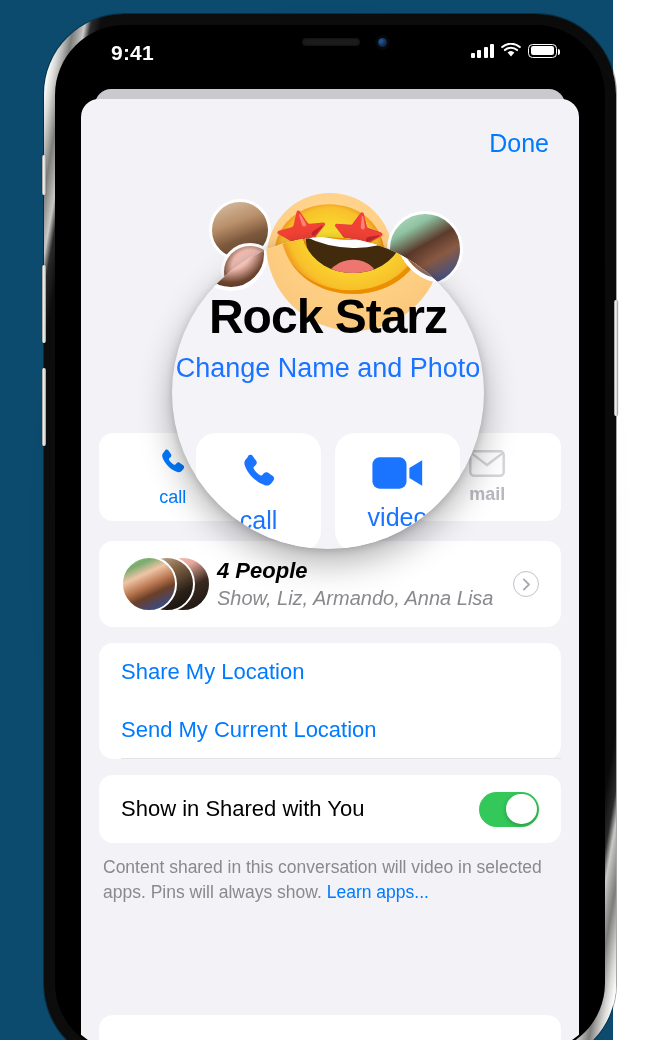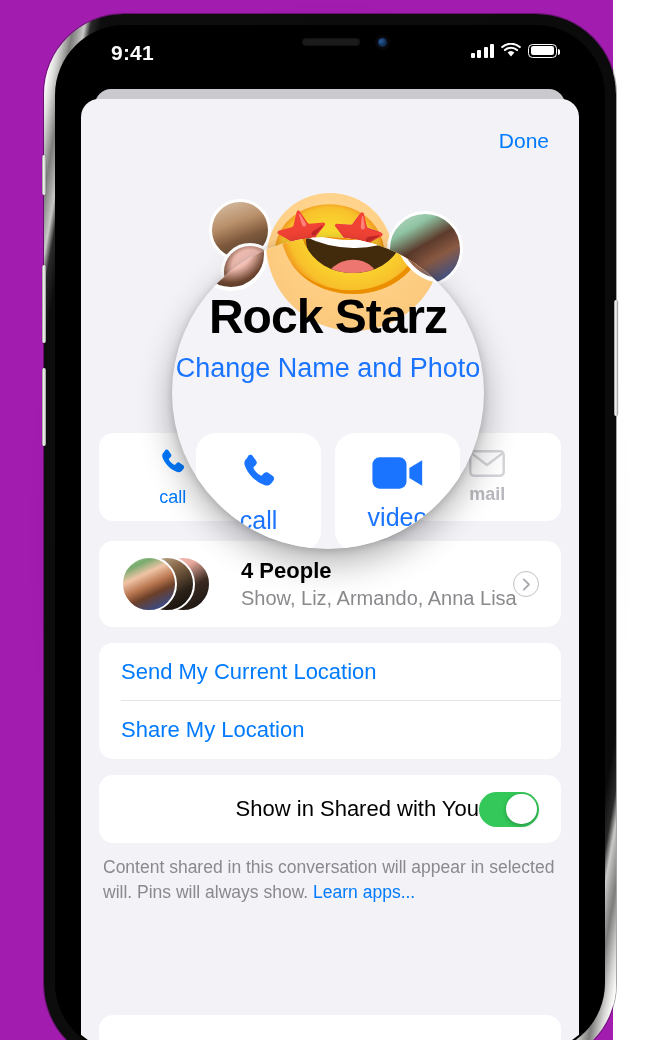--- a/index.html
+++ b/index.html
@@ -3,21 +3,21 @@
 <meta charset="utf-8">
 <style>
   * { box-sizing: border-box; margin: 0; padding: 0; }
   html, body {
     width: 660px; height: 1040px;
     background: #ffffff;
     font-family: "Liberation Sans", sans-serif;
     overflow: hidden;
   }
 
-  #stage { position: relative; width: 613px; height: 1040px; background: #a21caf; }
+  #stage { position: relative; width: 613px; height: 1040px; background: #0c4a6e; }
 
   
   .phone-shadow {
     position: absolute; left: 38px; top: 10px; width: 584px; height: 1060px;
     border-radius: 84px;
     background: radial-gradient(ellipse at 50% 50%, rgba(0,0,0,.28), rgba(0,0,0,0) 72%);
     filter: blur(10px);
   }
   .phone-frame {
     position: absolute; left: 44px; top: 14px; width: 572px; height: 1050px;
@@ -108,21 +108,21 @@
   }
 
   
   .sheet {
     position: absolute; left: 24px; top: 72px; width: 498px; height: 952px;
     background: #f2f2f7; border-radius: 18px 18px 0 0; z-index: 24; overflow: hidden;
   }
 
   .done-row { position: absolute; right: 30px; top: 30px; }
   .done-btn {
-    color: #007aff; font-size: 21px; background: none; border: none;
+    color: #007aff; font-size: 25px; background: none; border: none;
     font-family: inherit; cursor: pointer; padding: 0;
   }
 
   
   .group-av { position: absolute; left: 0; top: 92px; width: 498px; height: 140px; }
   .av-main {
     position: absolute; left: 186px; top: 2px; width: 126px; height: 126px;
     border-radius: 50%;
     background: radial-gradient(circle at 50% 30%, #ffd894 0%, #ffcf86 55%, #fcc678 100%);
     display: flex; align-items: center; justify-content: center;
@@ -168,33 +168,33 @@
   .people-card { top: 442px; height: 86px; }
   .people-row { height: 86px; }
   .people-avs { position: relative; width: 92px; height: 56px; flex: none; }
   .people-avs .pav {
     position: absolute; top: 0; width: 56px; height: 56px; border-radius: 50%;
     border: 2.5px solid #fff; overflow: hidden;
   }
   .pav3 { left: 34px; background: linear-gradient(150deg,#f6c9c0 0%,#e8a99d 30%,#3a2a20 60%,#151210 100%); }
   .pav2 { left: 18px; background: linear-gradient(150deg,#d8c9b0 0%,#8a6a4a 34%,#2b2118 70%,#0f0c0a 100%); }
   .pav1 { left: 0;    background: linear-gradient(155deg,#9ecb8f 0%,#7aab6e 18%,#f0c4a6 34%,#b8764f 52%,#6b3f28 66%,#1f52b8 100%); }
-  .people-text { margin-left: 28px; flex: 1; min-width: 0; }
+  .people-text { margin-left: 4px; flex: 1; min-width: 0; font-style: italic; }
   .people-title { font-size: 22px; font-weight: bold; color: #000; }
   .people-sub { font-size: 20px; color: #8a8a8e; margin-top: 3px; white-space: nowrap; }
   .chevron-circle {
     width: 26px; height: 26px; border-radius: 50%; border: 1.5px solid #c2c2c7;
     display: flex; align-items: center; justify-content: center; flex: none;
   }
 
   .loc-card { top: 544px; height: 116px; }
   .loc-row { height: 58px; font-size: 22px; color: #007aff; }
 
   .shared-card { top: 676px; height: 68px; }
-  .shared-row { height: 68px; justify-content: flex-end; }
+  .shared-row { height: 68px; justify-content: space-between; }
   .shared-label { font-size: 22px; color: #000; }
   .footnote {
     position: absolute; left: 22px; top: 756px; width: 452px;
     font-size: 17.5px; line-height: 1.45; color: #8a8a8e;
   }
   .footnote a { color: #007aff; text-decoration: none; }
 
   .alerts-card { top: 826px; height: 68px; }
   .alerts-row { height: 68px; justify-content: space-between; }
   .alerts-label { font-size: 22px; color: #000; }
@@ -355,38 +355,38 @@
           <div class="chevron-circle">
             <svg width="9" height="13" viewBox="0 0 9 13">
               <path d="M1.8 1.4 L7 6.5 L1.8 11.6" fill="none" stroke="#a8a8ae" stroke-width="1.8" stroke-linecap="round" stroke-linejoin="round"></path>
             </svg>
           </div>
         </div>
       </div>
 
       <div class="card loc-card">
         <div class="row loc-row">
+          <span>Share My Location</span>
+        </div>
+        <div class="row loc-row">
           <span>Send My Current Location</span>
           <div class="sep"></div>
-        </div>
-        <div class="row loc-row">
-          <span>Share My Location</span>
         </div>
       </div>
 
       <div class="card shared-card">
         <div class="row shared-row">
           <span class="shared-label">Show in Shared with You</span>
           <div class="toggle on">
             <div class="knob"></div>
           </div>
         </div>
       </div>
       <div class="footnote">
-        <span>Content shared in this conversation will appear in selected will. Pins will always show. </span><a href="#">Learn apps...</a>
+        <span>Content shared in this conversation will video in selected apps. Pins will always show. </span><a href="#">Learn apps...</a>
       </div>
 
 
       <div class="card leave-card">
         <div class="row leave-row">
           <span>Leave this Conversation</span>
         </div>
       </div>
 
     </div>

